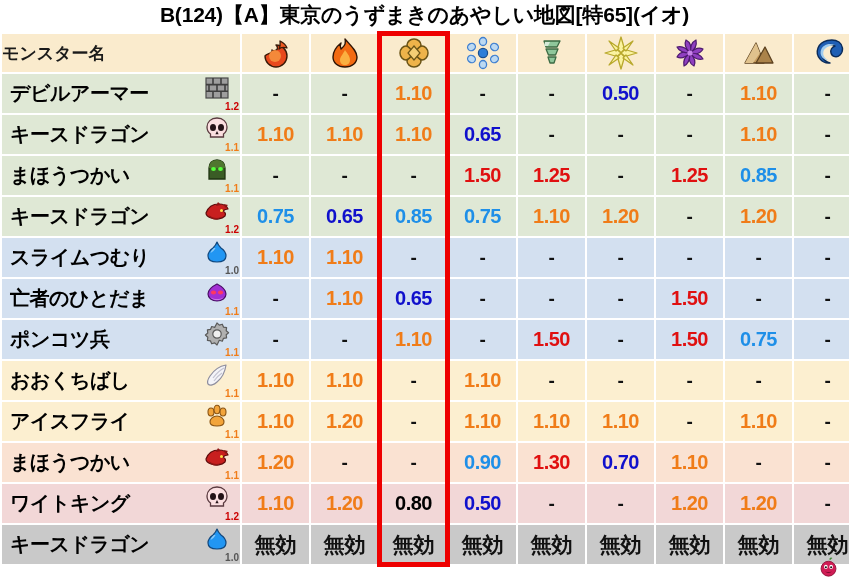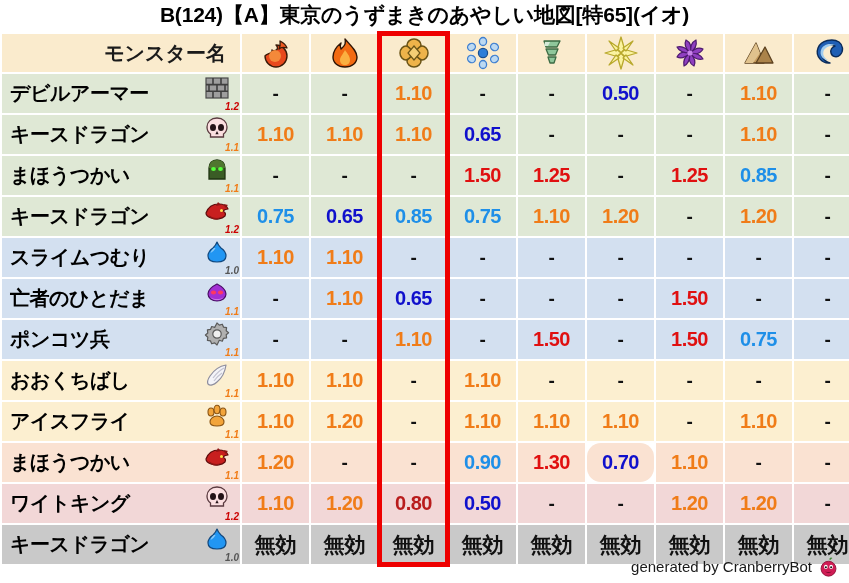--- a/index.html
+++ b/index.html
@@ -49,23 +49,23 @@
     overflow: hidden;
   }
 
   col.c-name { width: 238px; }
   col.c-el   { width: 67px; }
 
   
   .hdr-name {
     background: #faebcd;
     height: 38px;
-    text-align: right;
+    text-align: left;
     padding-right: 14px !important;
-    font-size: 20px;
+    font-size: 17px;
     font-weight: normal;
     color: #1a1a1a;
     box-sizing: border-box;
   }
   .hdr-el {
     background: #faebcd;
     height: 38px;
     text-align: center;
     box-sizing: border-box;
   }
@@ -96,21 +96,20 @@
     font-weight: bold;
     color: #000;
     white-space: nowrap;
     letter-spacing: -0.5px;
   }
   .nm-right {
     position: relative;
     width: 38px;
     height: 37px;
     flex: 0 0 38px;
-    font-style: italic;
   }
   .nm-icon {
     position: absolute;
     top: 0px;
     left: 2px;
     width: 26px;
     height: 26px;
   }
   .nm-mult {
     position: absolute;
@@ -499,21 +498,21 @@
                   </svg></span>
                 <span class="nm-mult" style="color: rgb(240, 124, 24);">1.1</span>
               </span>
             </div>
           </td>
           <td class="val bg-peach" style="color: rgb(240, 124, 24);">1.20</td>
           <td class="val bg-peach dash" style="color: rgb(17, 17, 17);">-</td>
           <td class="val bg-peach dash" style="color: rgb(17, 17, 17);">-</td>
           <td class="val bg-peach" style="color: rgb(30, 143, 232);">0.90</td>
           <td class="val bg-peach" style="color: rgb(224, 16, 16);">1.30</td>
-          <td class="val bg-peach" style="color: rgb(16, 16, 204); border-radius: 14px;">0.70</td>
+          <td class="val bg-peach" style="color: rgb(16, 16, 204);">0.70</td>
           <td class="val bg-peach" style="color: rgb(240, 124, 24);">1.10</td>
           <td class="val bg-peach dash" style="color: rgb(17, 17, 17);">-</td>
           <td class="val bg-peach dash" style="color: rgb(17, 17, 17);">-</td>
         </tr>
         <tr>
           <td class="nm bg-pink">
             <div class="nm-inner">
               <span class="nm-text">ワイトキング</span>
               <span class="nm-right">
                 <span class="nm-icon"><svg viewBox="0 0 26 26" width="26" height="26" aria-hidden="true">
@@ -521,21 +520,21 @@
                     <ellipse cx="9" cy="11.5" rx="3" ry="3.6" fill="#241317"></ellipse>
                     <ellipse cx="17" cy="11.5" rx="3" ry="3.6" fill="#241317"></ellipse>
                     <path d="M13 15l-1.6 3.2h3.2z" fill="#241317"></path>
                   </svg></span>
                 <span class="nm-mult" style="color: rgb(204, 0, 0);">1.2</span>
               </span>
             </div>
           </td>
           <td class="val bg-pink" style="color: rgb(240, 124, 24);">1.10</td>
           <td class="val bg-pink" style="color: rgb(240, 124, 24);">1.20</td>
-          <td class="val bg-pink" style="color: #b91c1c; text-align: center;">0.80</td>
+          <td class="val bg-pink" style="color: #000000; text-align: center;">0.80</td>
           <td class="val bg-pink" style="color: rgb(16, 16, 204);">0.50</td>
           <td class="val bg-pink dash" style="color: rgb(17, 17, 17);">-</td>
           <td class="val bg-pink dash" style="color: rgb(17, 17, 17);">-</td>
           <td class="val bg-pink" style="color: rgb(240, 124, 24);">1.20</td>
           <td class="val bg-pink" style="color: rgb(240, 124, 24);">1.20</td>
           <td class="val bg-pink dash" style="color: rgb(17, 17, 17);">-</td>
         </tr>
         <tr>
           <td class="nm bg-gray">
             <div class="nm-inner">
@@ -558,21 +557,20 @@
           <td class="val bg-gray muko" style="color: rgb(17, 17, 17);">無効</td>
           <td class="val bg-gray muko" style="color: rgb(17, 17, 17);">無効</td>
           <td class="val bg-gray muko" style="color: rgb(17, 17, 17);">無効</td>
         </tr>
       </tbody>
   </table>
   <div class="colbox" id="colbox" style="left: 377px; top: -1px; width: 73px; height: 536px;"></div>
 </div>
 
 <div class="footer">
-  <span>generated by CranberryBot</span>
   <span class="berry">
     <svg viewBox="0 0 24 24" width="21" height="21" aria-hidden="true">
       <path d="M13 3 Q14.5 1 16.5 2.2 Q14.6 3.4 13.6 5 Z" fill="#3f8a33"></path>
       <circle cx="12" cy="14.5" r="8.5" fill="#d01c55"></circle>
       <circle cx="12" cy="14.5" r="8.5" fill="none" stroke="#8c0f35" stroke-width="1"></circle>
       <ellipse cx="9" cy="12.5" rx="2.1" ry="2.4" fill="#ffffff"></ellipse>
       <ellipse cx="15" cy="12.5" rx="2.1" ry="2.4" fill="#ffffff"></ellipse>
       <circle cx="9" cy="12.9" r="1.15" fill="#111"></circle>
       <circle cx="15" cy="12.9" r="1.15" fill="#111"></circle>
       <path d="M8 17.6 Q12 20.6 16 17.6 Q12 19.2 8 17.6 Z" fill="#5a0820"></path>

